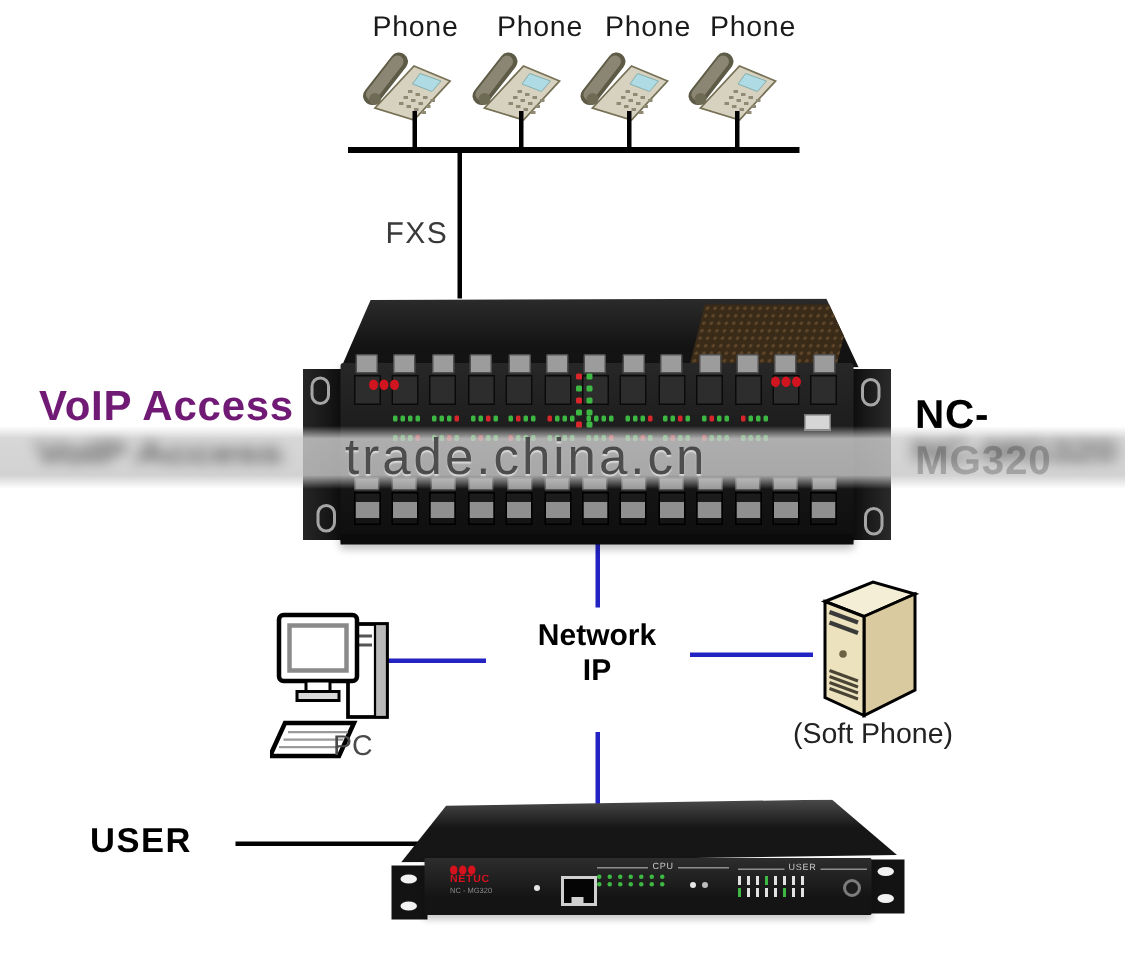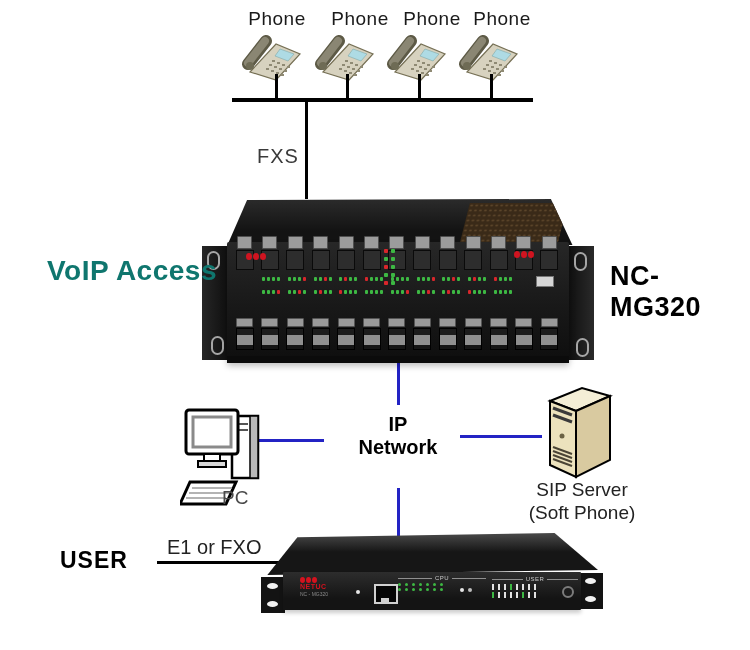--- a/index.html
+++ b/index.html
@@ -2,21 +2,21 @@
 <html><head>
 <meta charset="utf-8">
 <style>
   html,body{margin:0;padding:0;background:#fff;}
   #canvas{position:relative;width:750px;height:650px;background:#fff;overflow:hidden;
           font-family:"Liberation Sans",sans-serif;color:#111;}
   .abs{position:absolute;}
   
   .phone-label{width:84px;text-align:center;font-size:19px;color:#1a1a1a;letter-spacing:.5px;}
   .fxs-label{font-size:20px;color:#3a3a3a;letter-spacing:1px;}
-  .voip-title{font-size:28px;font-weight:bold;color:#0f766e;letter-spacing:.5px;z-index:4;margin-left:21px;}
+  .voip-title{font-size:28px;font-weight:bold;color:#701a75;letter-spacing:.5px;z-index:4;}
   .model-title{font-size:27px;font-weight:bold;color:#000;letter-spacing:.5px;z-index:4;}
   .ip-label{width:90px;text-align:center;font-size:20px;font-weight:bold;line-height:23px;color:#000;}
   .pc-label{font-size:19px;color:#4a4a4a;}
   .sip-label{width:140px;text-align:center;font-size:19px;color:#222;line-height:23px;}
   .pstn-label{font-size:23px;font-weight:bold;color:#000;letter-spacing:1px;}
   .e1-label{font-size:20px;color:#222;}
   .caption{width:360px;text-align:center;font-size:21px;color:#1a1a1a;letter-spacing:.3px;}
   
   .bline{background:#000;}
   .blue{background:#2323c4;}
@@ -345,25 +345,30 @@
       <span class="module-bot"></span>
       <span class="module-bot"></span>
       <span class="module-bot"></span>
       <span class="module-bot"></span>
     </div>
   <div class="abs" id="voip-base"></div>
 
   <div class="abs voip-title" style="left:26px;top:255px;">VoIP Access</div>
   <div class="abs model-title" style="left:610px;top:261px;">NC-MG320</div>
 
+  <div class="abs" id="band">
+    <div class="smudge" style="left:24px;">VoIP Access</div>
+    <div class="smudge" style="left:608px;font-size:27px;">NC-MG320</div>
+    <div id="wmtext">trade.china.cn</div>
+  </div>
 
   <div class="abs blue" style="left:397px;top:362px;width:3px;height:43px;"></div>
   <div class="abs ip-label" style="left:353px;top:413px;">
+    <div>Network</div>
     <div>IP</div>
-    <div>Network</div>
   </div>
   <div class="abs blue" style="left:397px;top:488px;width:3px;height:49px;"></div>
   <div class="abs blue" style="left:240px;top:439px;width:84px;height:3px;"></div>
   <div class="abs blue" style="left:460px;top:435px;width:82px;height:3px;"></div>
 
   <svg class="abs" style="left:180px;top:400px;" width="92" height="110">
     <rect x="52" y="16" width="26" height="62" fill="#ffffff" stroke="#000" stroke-width="2.5"></rect>
     <rect x="70" y="16" width="8" height="62" fill="#b9b9b9" stroke="#000" stroke-width="1.5"></rect>
     <line x1="56" y1="24" x2="68" y2="24" stroke="#555" stroke-width="2"></line>
     <line x1="56" y1="30" x2="68" y2="30" stroke="#555" stroke-width="2"></line>
@@ -390,26 +395,24 @@
     </g>
     <circle cx="24" cy="53" r="2.5" fill="#6b6244"></circle>
     <g stroke="#4a4435" stroke-width="2">
       <line x1="15" y1="64" x2="34" y2="71"></line>
         <line x1="15" y1="68" x2="34" y2="75"></line>
       <line x1="15" y1="72" x2="34" y2="79"></line>
         <line x1="15" y1="76" x2="34" y2="83"></line>
     </g>
   </svg>
   <div class="abs sip-label" style="left:512px;top:478px;">
-    <div>SIP Server</div>
     <div>(Soft Phone)</div>
   </div>
 
   <div class="abs pstn-label" style="left:60px;top:547px;">USER</div>
-  <div class="abs e1-label" style="left:167px;top:536px;">E1 or FXO</div>
   <div class="abs bline" style="left:157px;top:561px;width:133px;height:3px;"></div>
 
   <div class="abs" id="gw-top"></div>
   <div class="abs" id="gw-ear-l">
     <span class="hole" style="left:6px;top:6px;"></span>
     <span class="hole" style="left:6px;top:24px;"></span>
   </div>
   <div class="abs" id="gw-ear-r">
     <span class="hole" style="left:8px;top:5px;"></span>
     <span class="hole" style="left:8px;top:23px;"></span>

